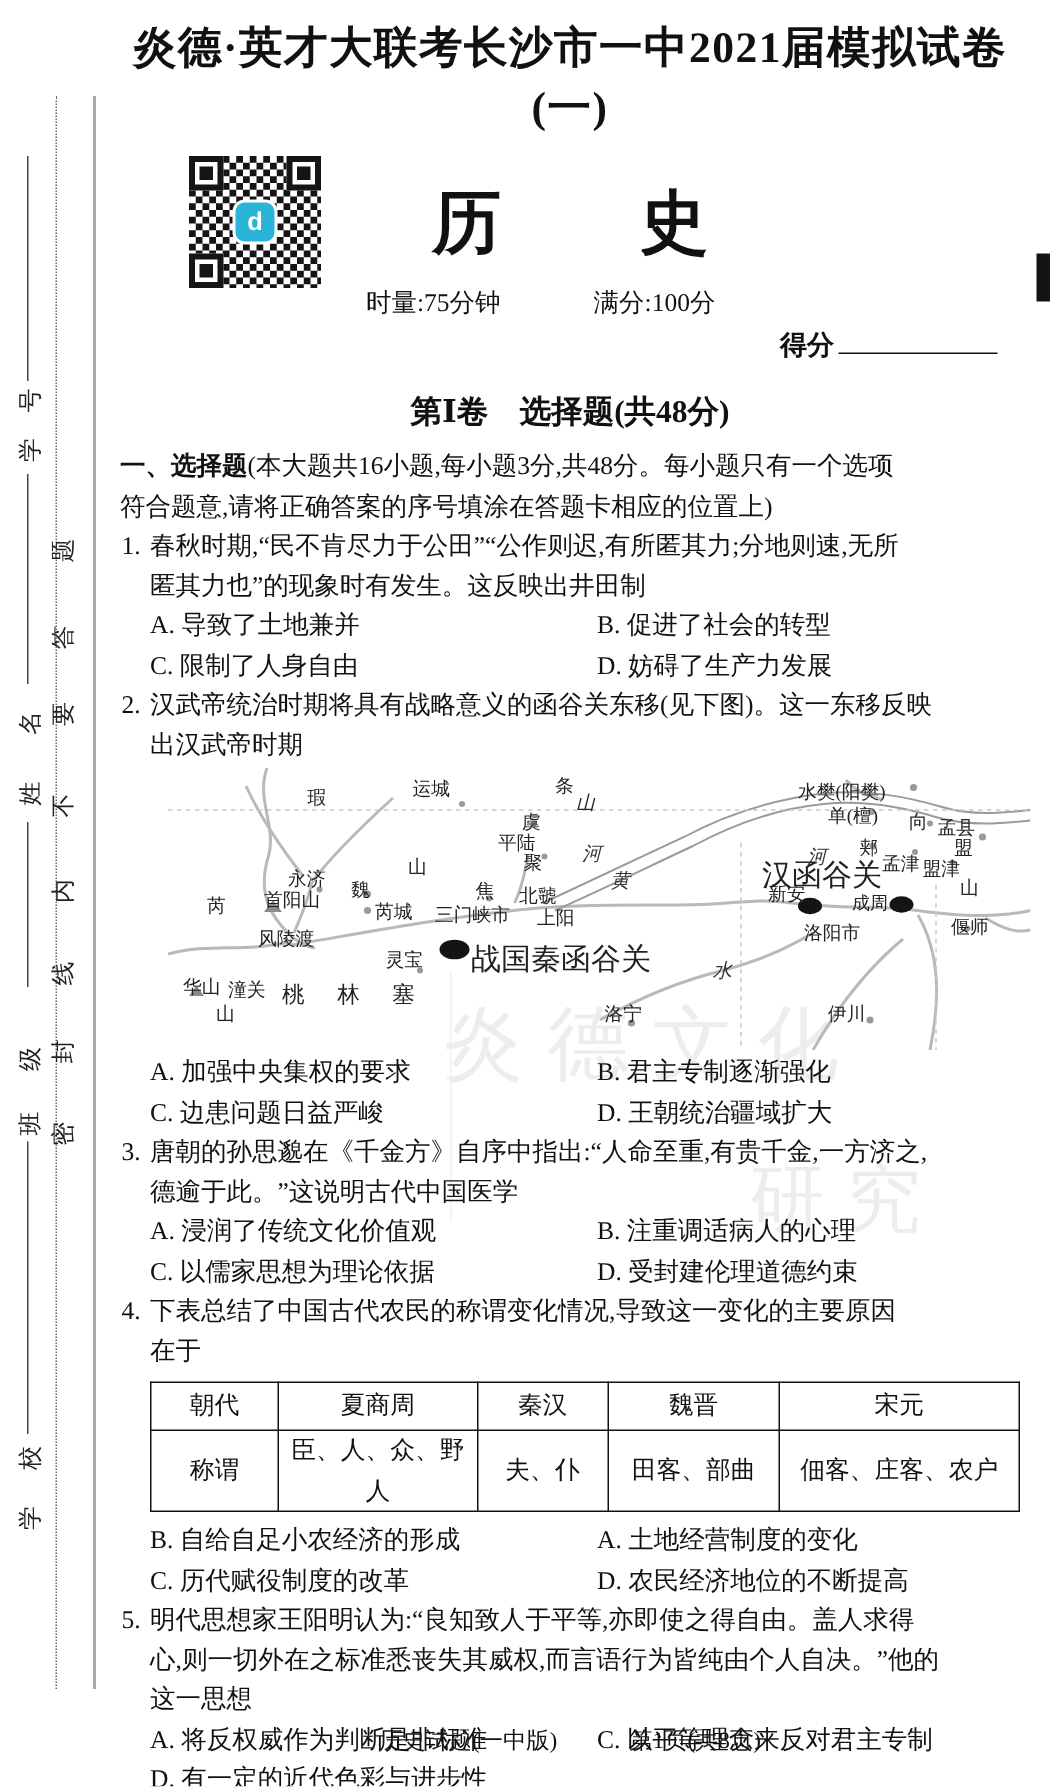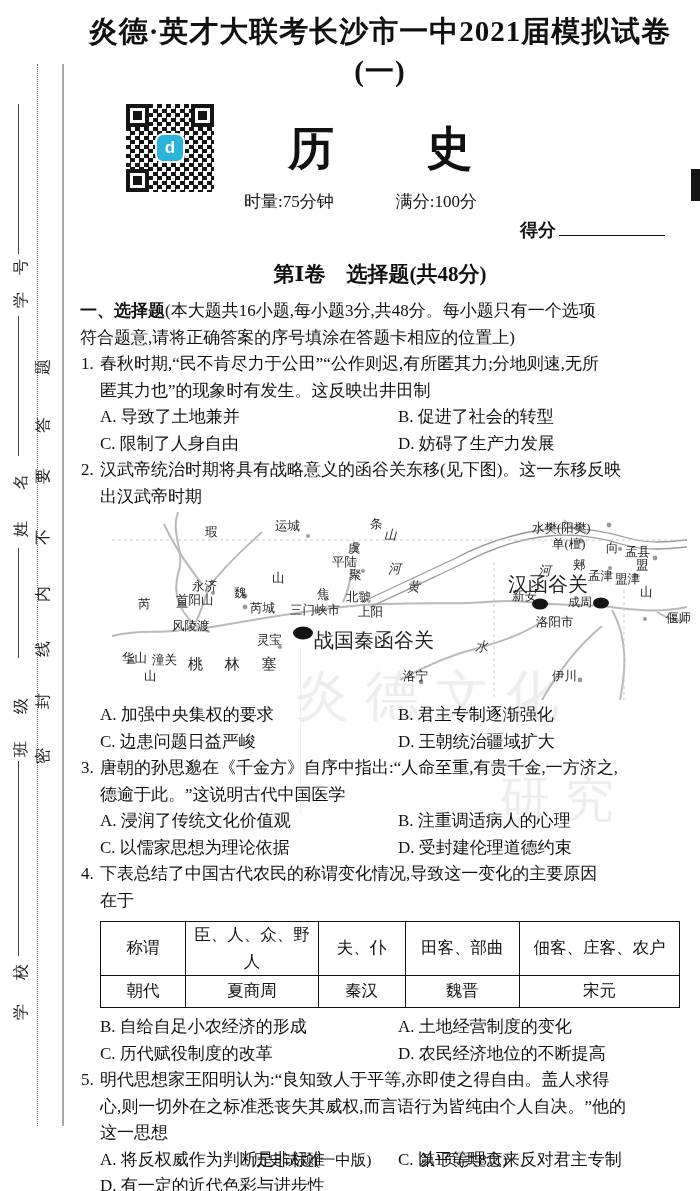--- a/index.html
+++ b/index.html
@@ -217,21 +217,21 @@
             <span class="ml" style="left: 40px; top: 142px;">潼关</span>
             <span class="ml" style="left: 32px; top: 158px;">山</span>
             <span class="ml sp" style="left: 76px; top: 145px;">桃 林 塞</span>
             <span class="ml" style="left: 291px; top: 158px;">洛宁</span>
             <span class="ml r" style="left: 363px; top: 128px;">水</span>
             <span class="ml" style="left: 440px; top: 158px;">伊川</span>
             <span class="ml" style="left: 424px; top: 104px;">洛阳市</span>
             <span class="ml" style="left: 400px; top: 78px;">新安</span>
             <span class="ml b" style="left: 396px; top: 62px;">汉函谷关</span>
             <span class="ml B" style="left: 456px; top: 84px;">成周</span>
-            <span class="ml" style="left: 522px; top: 100px; margin-left: 32px;">偃师</span>
+            <span class="ml" style="left: 522px; top: 100px;">偃师</span>
             <span class="ml r" style="left: 426px; top: 52px;">河</span>
             <span class="ml" style="left: 461px; top: 47px;">郏</span>
             <span class="ml" style="left: 476px; top: 58px;">孟津</span>
             <span class="ml" style="left: 503px; top: 61px;">盟津</span>
             <span class="ml" style="left: 528px; top: 74px;">山</span>
             <span class="ml" style="left: 513px; top: 34px;">孟县</span>
             <span class="ml" style="left: 524px; top: 47px;">盟</span>
             <span class="ml" style="left: 494px; top: 30px;">向</span>
             <span class="ml" style="left: 440px; top: 26px;">单(檀)</span>
             <span class="ml" style="left: 420px; top: 10px;">水樊(阳樊)</span>
@@ -264,33 +264,33 @@
       <table class="atable">
         <colgroup>
             <col style="width:14.7%">
             <col style="width:22.9%">
             <col style="width:15%">
             <col style="width:19.8%">
             <col style="width:27.6%">
           </colgroup>
         <tbody>
             <tr>
+          <td>朝代</td>
+          <td>夏商周</td>
+          <td>秦汉</td>
+          <td>魏晋</td>
+          <td>宋元</td>
+        </tr>
+        <tr>
           <td>称谓</td>
           <td>臣、人、众、野人</td>
           <td>夫、仆</td>
           <td>田客、部曲</td>
           <td>佃客、庄客、农户</td>
         </tr>
-        <tr>
-          <td>朝代</td>
-          <td>夏商周</td>
-          <td>秦汉</td>
-          <td>魏晋</td>
-          <td>宋元</td>
-        </tr>
       </tbody>
         </table>
 
       <div class="options">
         <div>B. 自给自足小农经济的形成</div>
         <div>A. 土地经营制度的变化</div>
         <div>C. 历代赋役制度的改革</div>
         <div>D. 农民经济地位的不断提高</div>
       </div>
     </section>

